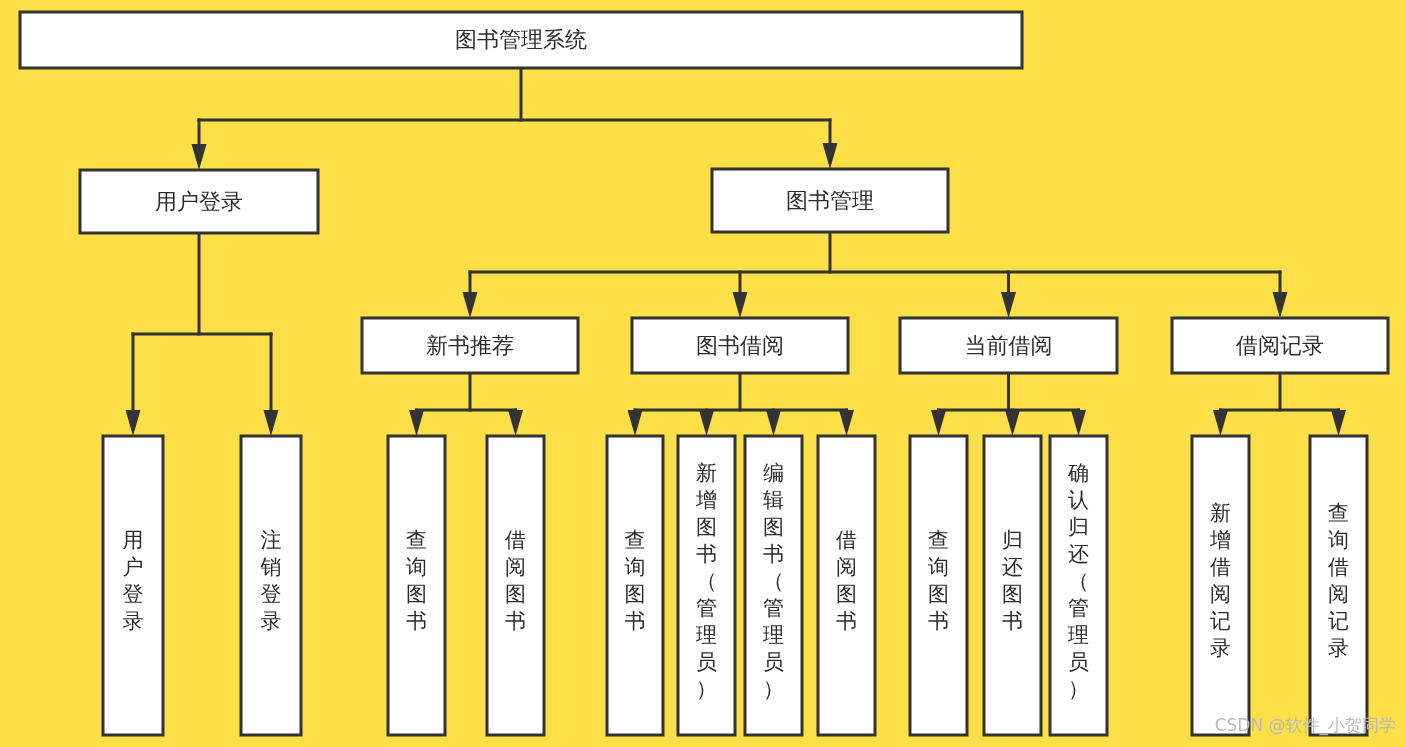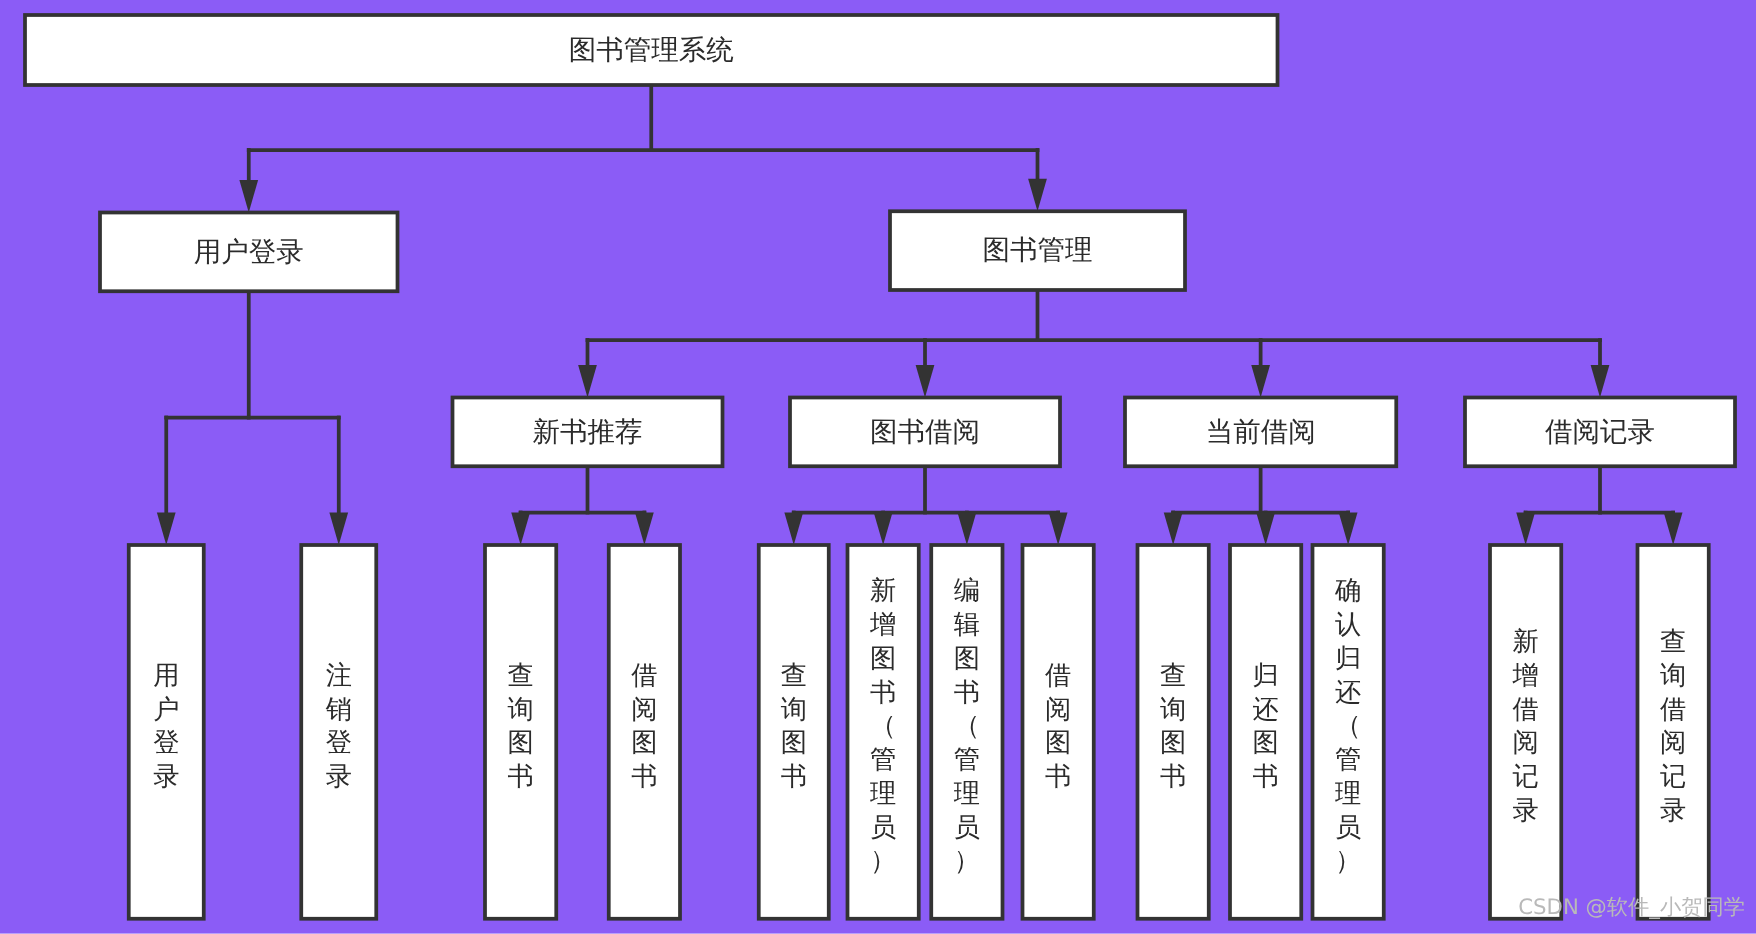--- a/index.html
+++ b/index.html
@@ -5,21 +5,21 @@
 <style>
   html, body {
     margin: 0;
     padding: 0;
     background: #ffffff;
   }
   #diagram-root {
     position: relative;
     width: 1405px;
     height: 747px;
-    background: #8b5cf6;
+    background: #fde047;
     font-family: "DejaVu Sans", "Liberation Sans", sans-serif;
     overflow: hidden;
   }
   svg#tree-svg {
     position: absolute;
     top: 0;
     left: 0;
     width: 1405px;
     height: 747px;
     display: block;

